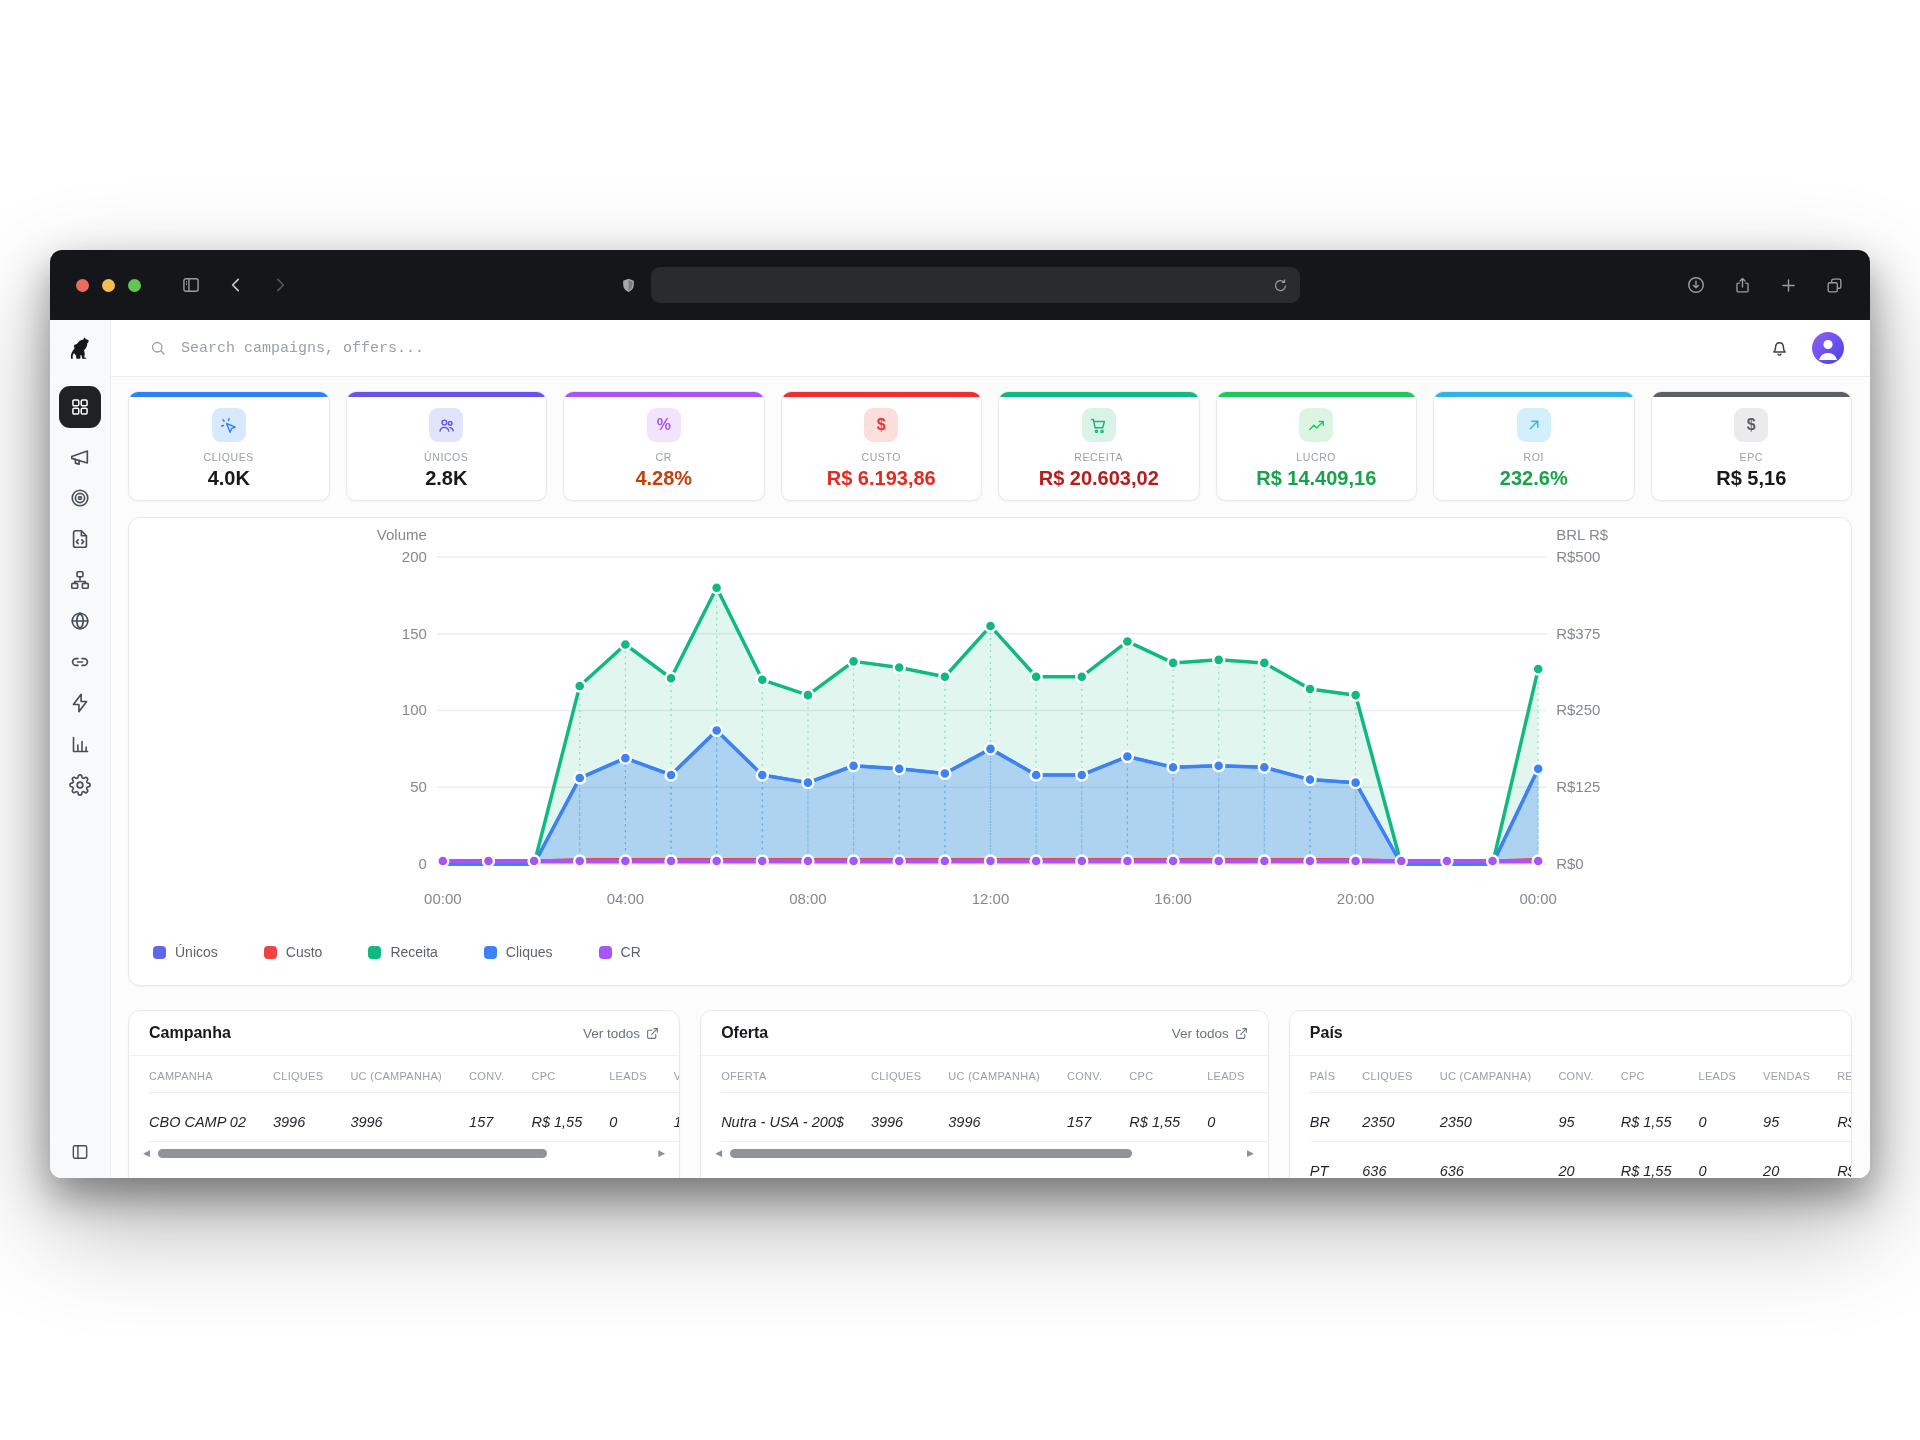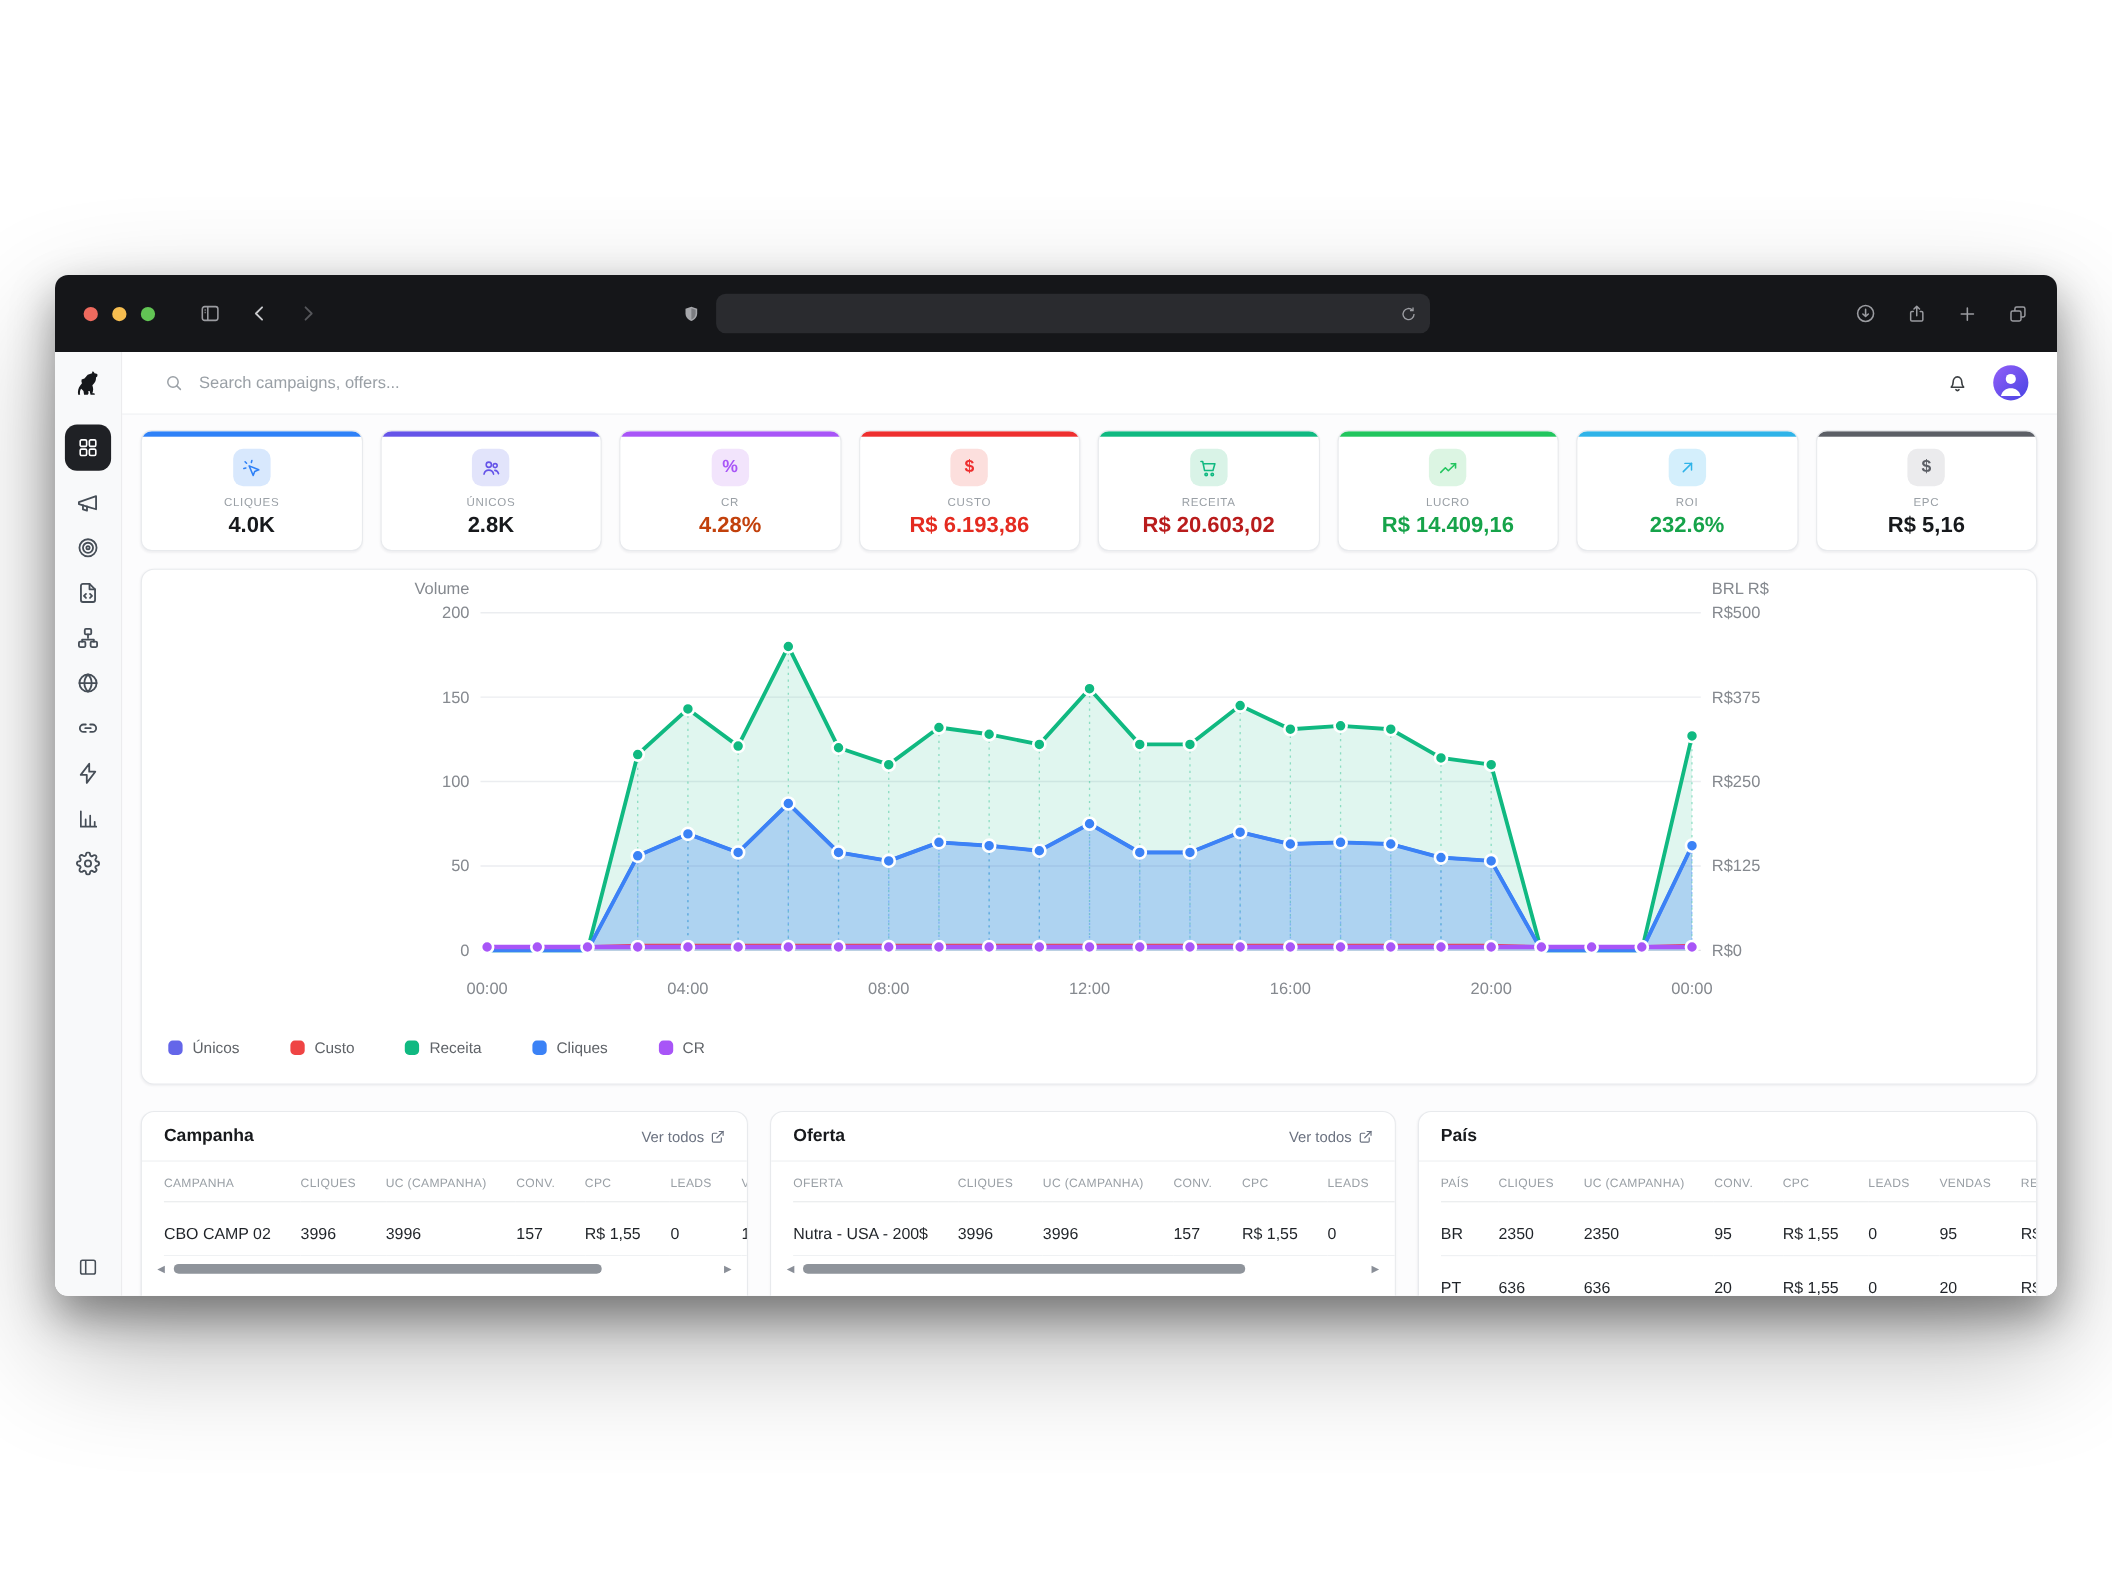--- a/index.html
+++ b/index.html
@@ -21,21 +21,21 @@
   .appbody{flex:1;display:flex;min-height:0;background:#fff;}
   .sidebar{width:60px;min-width:60px;background:#f8f9fa;border-right:1px solid #ececee;display:flex;flex-direction:column;align-items:center;position:relative;}
   .logo-slot{height:56px;display:flex;align-items:center;justify-content:center;width:100%;}
   .side-items{display:flex;flex-direction:column;align-items:center;gap:17px;margin-top:10px;}
   .side-item{color:#464e57;display:flex;align-items:center;justify-content:center;width:26px;height:24px;cursor:pointer;}
   .side-item.active{width:42px;height:42px;border-radius:11px;background:#1f2125;color:#fff;}
   .side-bottom{position:absolute;bottom:14px;left:0;width:100%;display:flex;justify-content:center;color:#464e57;}
   .rightcol{flex:1;display:flex;flex-direction:column;min-width:0;}
   .topbar{height:56px;min-height:56px;border-bottom:1px solid #eceef0;display:flex;align-items:center;padding:0 26px 0 38px;background:#fff;}
   .search{display:flex;align-items:center;gap:12px;color:#9aa0a6;flex:1;}
-  .search input{border:none;outline:none;font-size:15px;color:#3c4043;width:420px;font-family:Liberation Sans, sans-serif;background:transparent;}
+  .search input{border:none;outline:none;font-size:15px;color:#3c4043;width:420px;font-family:Liberation Mono, monospace;background:transparent;}
   .search input::placeholder{color:#9aa0a6;}
   .top-right{display:flex;align-items:center;gap:22px;}
   .avatar{width:32px;height:32px;border-radius:50%;background:linear-gradient(135deg,#8b5cf6 10%,#4f46e5 90%);overflow:hidden;display:flex;align-items:flex-end;justify-content:center;}
   .content{flex:1;background:#fcfcfd;padding:14px 18px 0 17px;overflow:hidden;}
   
   .kpi-row{display:grid;grid-template-columns:repeat(8,1fr);gap:16px;}
   .kpi-card{background:#fff;border:1px solid #e8eaed;border-radius:10px;height:108px;position:relative;overflow:hidden;
             box-shadow:0 1px 2px rgba(16,24,40,.05);display:flex;flex-direction:column;align-items:center;}
   .kpi-card::before{content:"";position:absolute;top:0;left:0;right:0;height:5px;background:var(--accent);}
   .kpi-chip{width:34px;height:34px;border-radius:9px;margin-top:16px;display:flex;align-items:center;justify-content:center;font-weight:bold;font-size:16px;}
@@ -53,21 +53,21 @@
   .tables-row{margin-top:24px;display:grid;grid-template-columns:1fr 1.03fr 1.02fr;gap:20px;}
   .mini-card{background:#fff;border:1px solid #e8eaed;border-radius:12px;box-shadow:0 1px 2px rgba(16,24,40,.05);height:210px;overflow:hidden;}
   .mini-head{display:flex;align-items:center;justify-content:space-between;padding:13px 20px;border-bottom:1px solid #eef0f2;}
   .mini-title{font-size:16px;font-weight:bold;color:#17191c;}
   .mini-link{display:flex;align-items:center;gap:6px;font-size:13.5px;color:#6b7280;text-decoration:none;cursor:pointer;}
   .mini-body{overflow:hidden;padding:0 0 0 20px;}
   .mini-body table{border-collapse:collapse;white-space:nowrap;}
   .mini-body th{font-size:11px;font-weight:normal;color:#9aa0a6;text-align:left;padding:14px 27px 10px 0;letter-spacing:.3px;}
   .mini-body thead tr{border-bottom:1px solid #e8eaec;}
   .mini-body tbody tr{border-bottom:1px solid #eef0f2;}
-  .mini-body td{font-size:14.5px;color:#1f2328;padding:21px 27px 11px 0;}
+  .mini-body td{font-size:14.5px;color:#1f2328;padding:21px 27px 11px 0;font-style:italic;}
   .mini-scroll{display:flex;align-items:center;gap:8px;margin:3px 14px 0 14px;height:16px;}
   .mini-scroll .arr{font-size:9px;color:#8a8f98;line-height:1;cursor:pointer;}
   .mini-scroll .track{flex:1;height:9px;display:flex;}
   .mini-scroll .thumb{width:79%;height:9px;border-radius:5px;background:#8f949b;cursor:grab;}
 </style>
 </head>
 <body>
 
 <div class="window">
 

